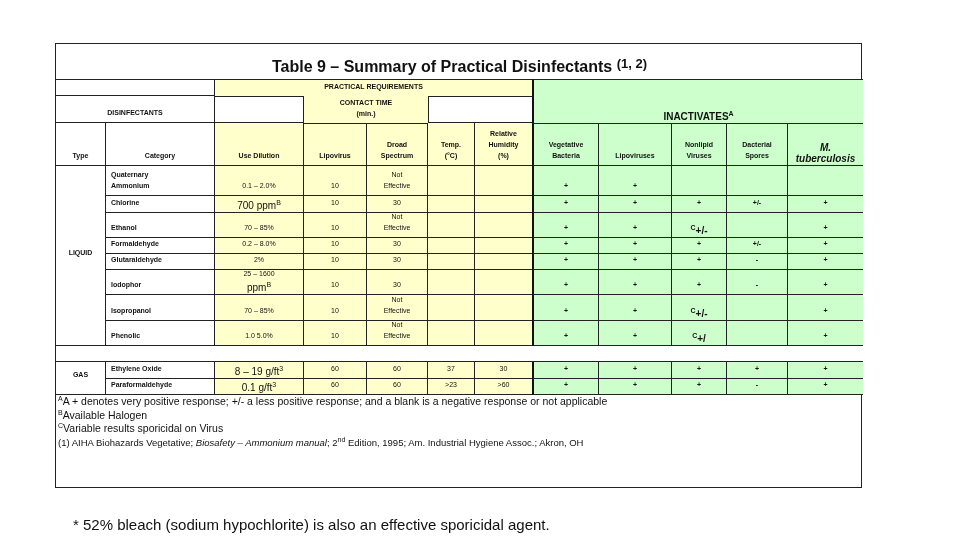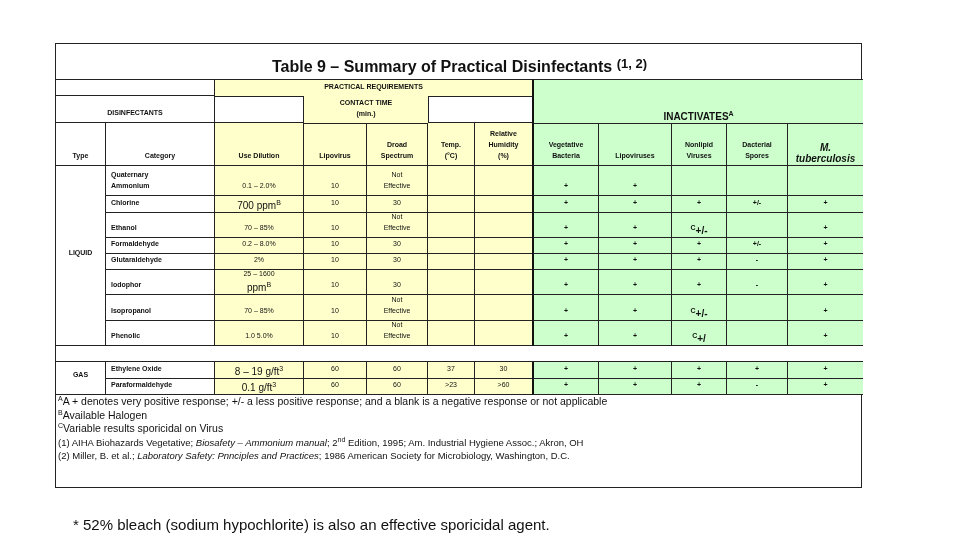--- a/index.html
+++ b/index.html
@@ -32,21 +32,20 @@
   <div class="title">
     <span>Table 9 – Summary of Practical Disinfectants</span>
     <sup>(1, 2)</sup>
   </div>
 
   <div class="notes">
     <div><sup class="s">A</sup><span>A + denotes very positive response; +/- a less positive response; and a blank is a negative response or not applicable</span></div>
     <div><sup class="s">B</sup><span>Available Halogen</span></div>
     <div><sup class="s">C</sup><span>Variable results sporicidal on Virus</span></div>
     <div class="ref"><span>(1)</span><span> AIHA Biohazards Vegetative; </span><span class="it">Biosafety – Ammonium manual</span><span>; 2</span><sup class="s">nd</sup><span> Edition, 1995; Am. Industrial Hygiene Assoc.; Akron, OH</span></div>
-    <div class="ref"><span>(2)</span><span> Miller, B. et al.; </span><span class="it">Laboratory Safety: Pnnciples and Practices</span><span>; 1986 American Society for Microbiology, Washington, D.C.</span></div>
   </div>
 <div class="cell w bt bb br" style="left: 0px; top: 35px; width: 159px; height: 17px;"></div>
     <div class="cell y b bt" style="left: 159px; top: 35px; width: 317px; height: 17px;">
       <div>
         <div><sup class="s">PRACTICAL REQUIREMENTS</sup></div>
       </div>
     </div>
     <div class="cell g b thick-l bt" style="left: 476px; top: 35px; width: 331px; height: 44px;">
       <div>
         <div><span>INACTIVATES</span><sup class="s">A</sup></div>

